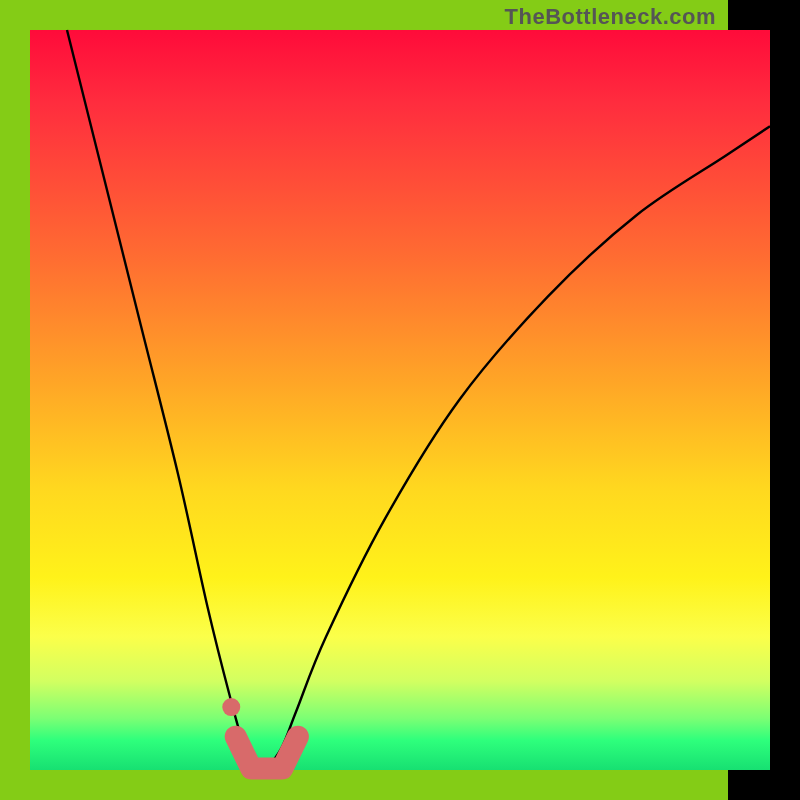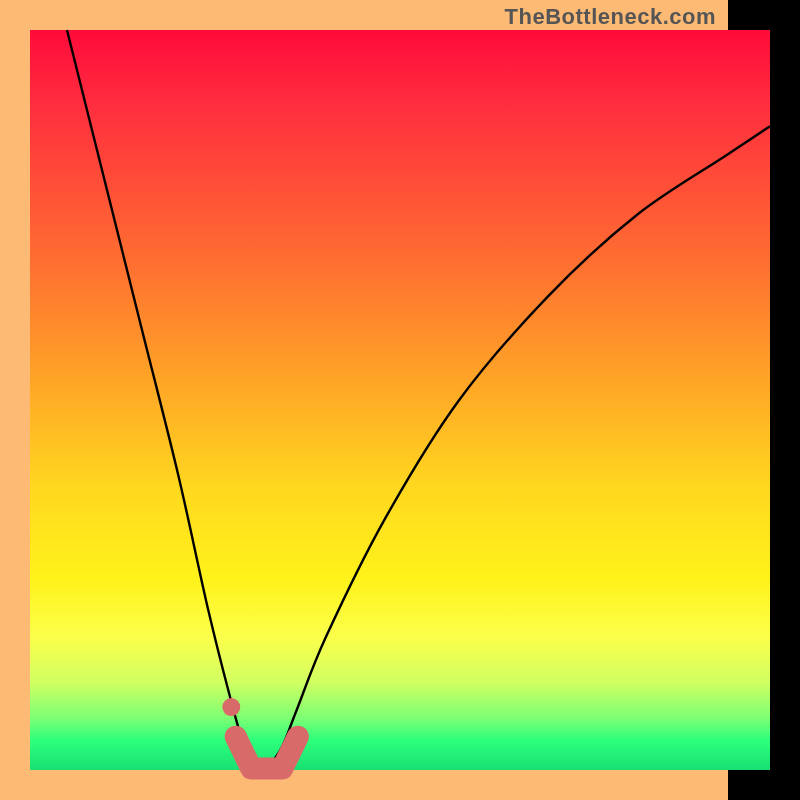--- a/index.html
+++ b/index.html
@@ -8,21 +8,21 @@
     width: 800px;
     height: 800px;
     background: #000;
     font-family: Arial, Helvetica, sans-serif;
     overflow: hidden;
   }
   .frame {
     position: relative;
     width: 728px;
     height: 800px;
-    background: #fdba74;
+    background: #84cc16;
   }
   .watermark {
     position: absolute;
     top: 4px;
     right: 12px;
     color: #555;
     font-size: 22px;
     font-weight: 600;
     letter-spacing: 0.5px;
     user-select: none;

